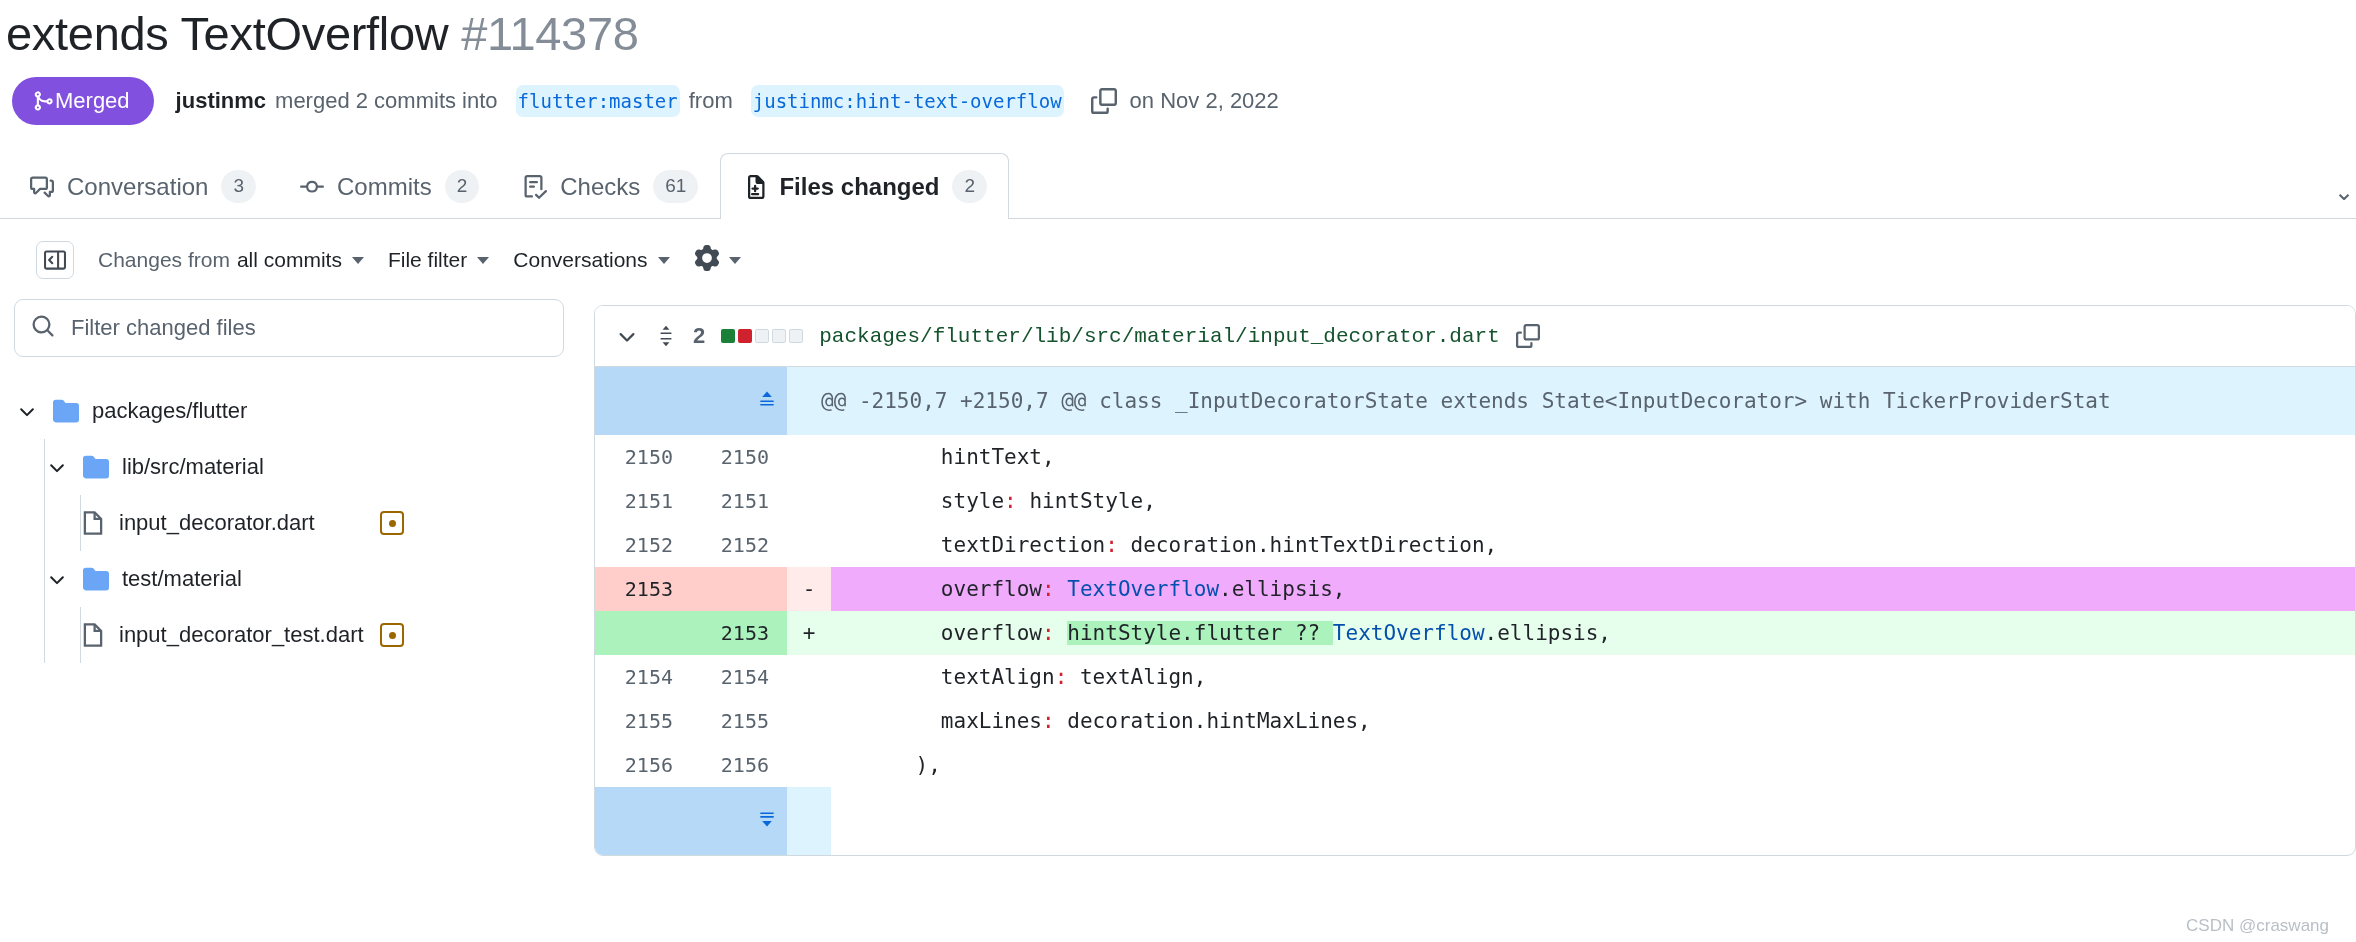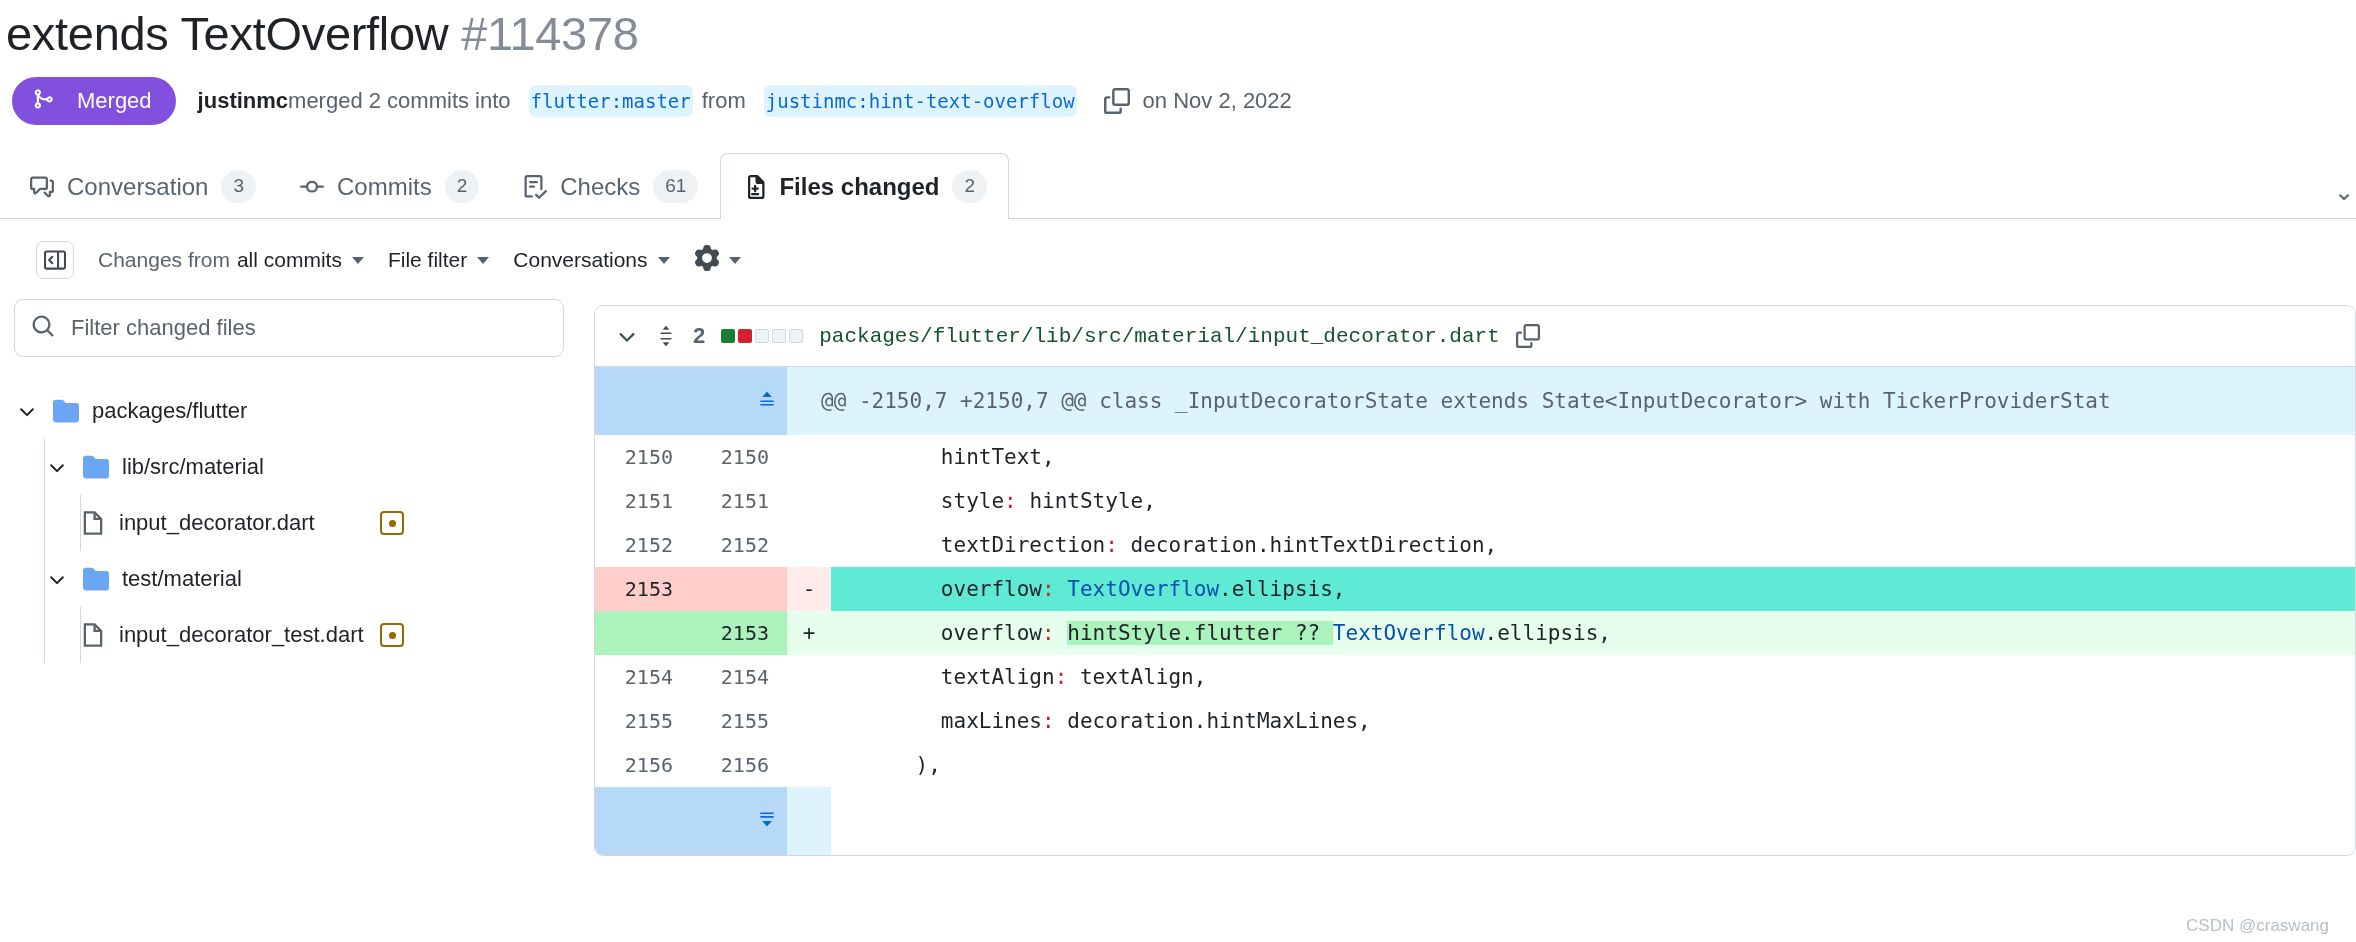--- a/index.html
+++ b/index.html
@@ -28,30 +28,30 @@
   .pr-subhead {
     display:flex; align-items:center;
     gap:0px;
     margin-top:16px;
     padding-left:6px;
     font-size:22px;
     color:#59636e;
     white-space:nowrap;
   }
   .state-badge {
-    display:inline-flex; align-items:flex-start; gap:23px;
+    display:inline-flex; align-items:center; gap:1px;
     background:#8250df; color:#ffffff;
     border-radius:2em;
     padding:11px 24px 11px 20px;
     font-size:22px;
     font-weight:500;
     margin-right:22px;
   }
   .state-badge svg { display:block; }
-  .author { color:#1f2328; font-weight:600; }
+  .author { color:#1f2328; font-weight:600; margin-right:9px; }
   .sub-text { margin-right:9px; }
   .branch-chip {
     background:#ddf4ff; color:#0969da;
     border-radius:7px;
     padding:5px 2px;
     font-family:"DejaVu Sans Mono", monospace;
     font-size:19px;
     margin:0 9px;
   }
   .copy-btn {
@@ -238,21 +238,21 @@
 
   .row-hunk td { background:#ddf4ff; color:#59636e; }
   .row-hunk .ln-expand {
     background:#b6d9f7;
     width:192px; min-width:192px;
     text-align:center;
     color:#0969da;
   }
   .row-hunk .hunk-text { color:#59636e; padding-left:34px; }
 
-  .row-del td { background:#5eead4; }
+  .row-del td { background:#f0abfc; }
   .row-del .ln { background:#ffcecb; color:#1f2328; }
   .row-del .marker { background:#ffebe9; }
   .row-add td { background:#e6ffec; }
   .row-add .ln { background:#abf2bc; color:#1f2328; }
   .row-add .marker { background:#e6ffec; }
   .hl-add { background:#abf2bc; }
 
   .row-expand-bottom td { background:#ddf4ff; height:52px; }
   .row-expand-bottom .ln-expand {
     background:#b6d9f7; width:192px; min-width:192px;

